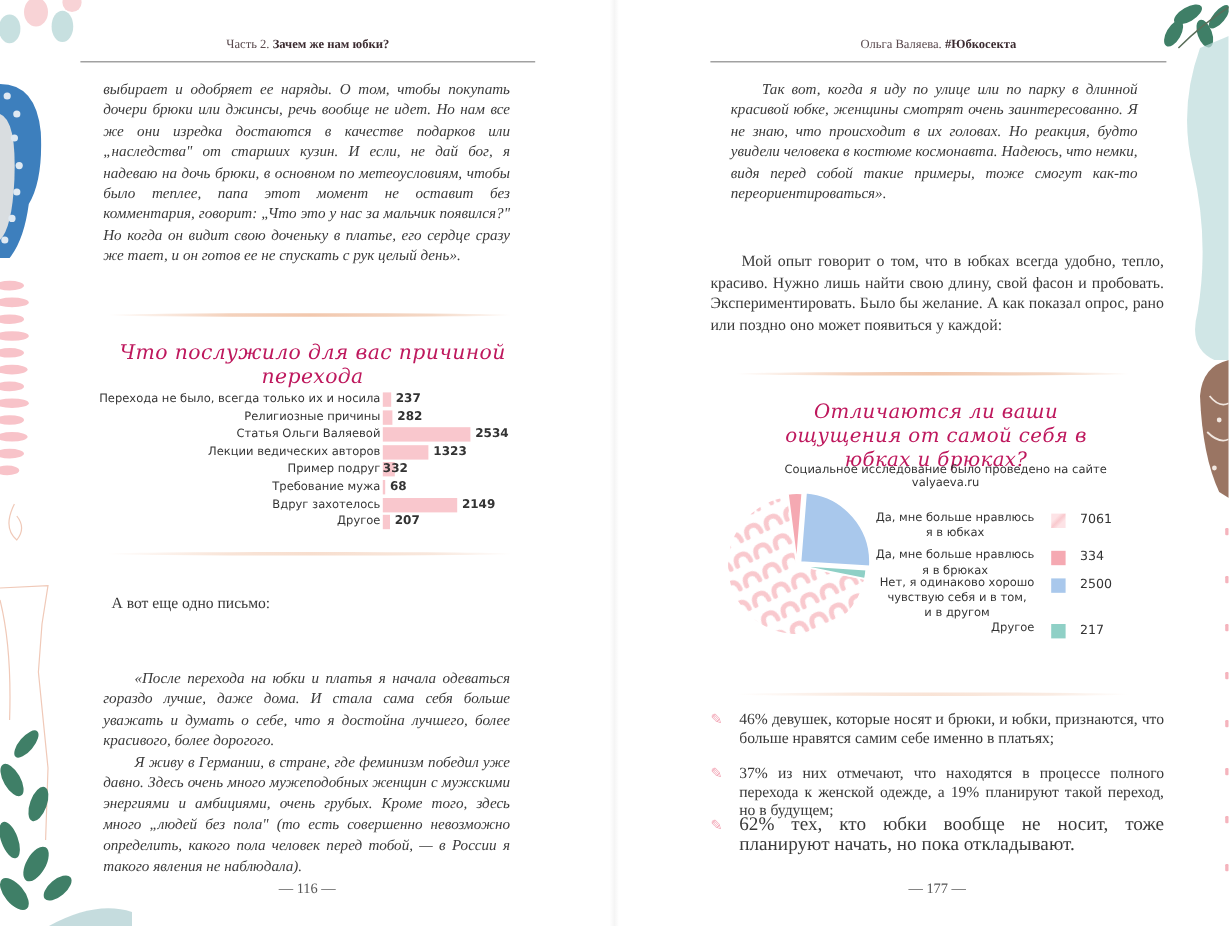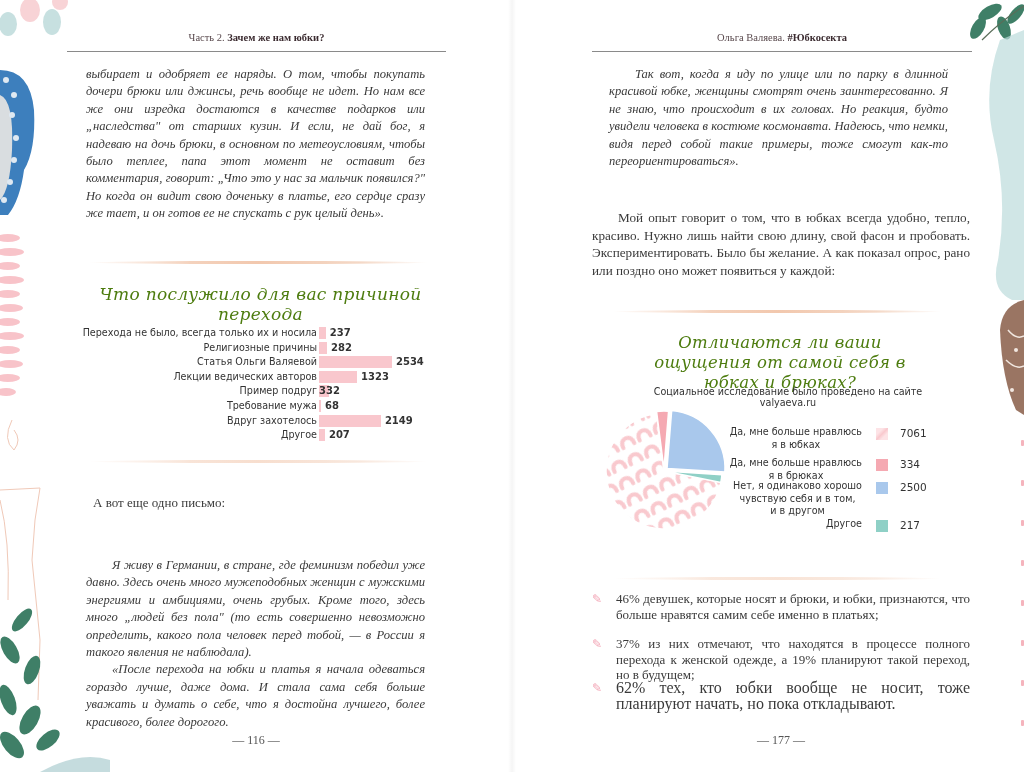--- a/index.html
+++ b/index.html
@@ -18,21 +18,21 @@
   .body-text { position:absolute; font-size:12.6px; line-height:17.4px; text-align:justify; color:#3a3a3a; }
   .italic { font-style:italic; }
   .body-text p { margin:0; }
   .indent { text-indent:26px; }
 
   .folio { position:absolute; top:733px; font-size:12px; color:#555; text-align:center; width:60px; }
 
   .squiggle { position:absolute; height:3px; border-radius:50%;
               background:linear-gradient(90deg, rgba(245,205,180,0) 0%, #f4d2bd 30%, #f2c8ae 50%, #f4d8c6 80%, rgba(245,205,180,0) 100%); }
 
-  .script-title { position:absolute; font-family:"DejaVu Serif", serif; font-style:italic; color:#4d7c0f; letter-spacing:0.3px; }
+  .script-title { position:absolute; font-family:"DejaVu Serif", serif; font-style:italic; color:#be185d; letter-spacing:0.3px; }
   .chart-sans { font-family:"DejaVu Sans", "Liberation Sans", sans-serif; color:#333; }
 
   
   #bar-chart { position:absolute; left:85px; top:326px; width:360px; height:120px; }
   .bar-row { position:absolute; left:0; height:14px; width:360px; }
   .bar-label { position:absolute; right:128px; top:0; font-size:9.6px; line-height:14px; white-space:nowrap; text-align:right; }
   .bar { position:absolute; left:234px; top:1px; height:12px; background:#f9c7cd; }
   .bar-value { position:absolute; top:0; font-size:10px; line-height:14px;font-weight:bold; }
 
   
@@ -154,22 +154,22 @@
         <div class="bar" style="width: 5.9633px; background: rgb(249, 199, 205);"></div>
         <span class="bar-value" style="left: 243.963px;">207</span>
       </div>
     </div>
 
   <div class="squiggle" style="left:88px;top:460px;width:340px;opacity:0.6;"></div>
 
   <div class="body-text" style="left:93px;top:494px;width:320px;font-size:13px;">А вот еще одно письмо:</div>
 
   <div class="body-text italic" style="left:86px;top:557px;width:339px;">
+    <p class="indent">«После перехода на юбки и платья я начала одеваться гораздо лучше, даже дома. И стала сама себя больше уважать и думать о себе, что я достойна лучшего, более красивого, более дорогого.</p>
     <p class="indent">Я живу в Германии, в стране, где феминизм победил уже давно. Здесь очень много мужеподобных женщин с мужскими энергиями и амбициями, очень грубых. Кроме того, здесь много „людей без пола" (то есть совершенно невозможно определить, какого пола человек перед тобой, — в России я такого явления не наблюдала).</p>
-    <p class="indent">«После перехода на юбки и платья я начала одеваться гораздо лучше, даже дома. И стала сама себя больше уважать и думать о себе, что я достойна лучшего, более красивого, более дорогого.</p>
   </div>
 
   <div class="folio" style="left:226px;">— 116 —</div>
 </div>
 
 <div class="gutter"></div>
 
 <div class="page" id="page-right">
   <svg class="deco" style="left:400px;top:0;" width="112" height="772">
     <g fill="#3f7f67">

